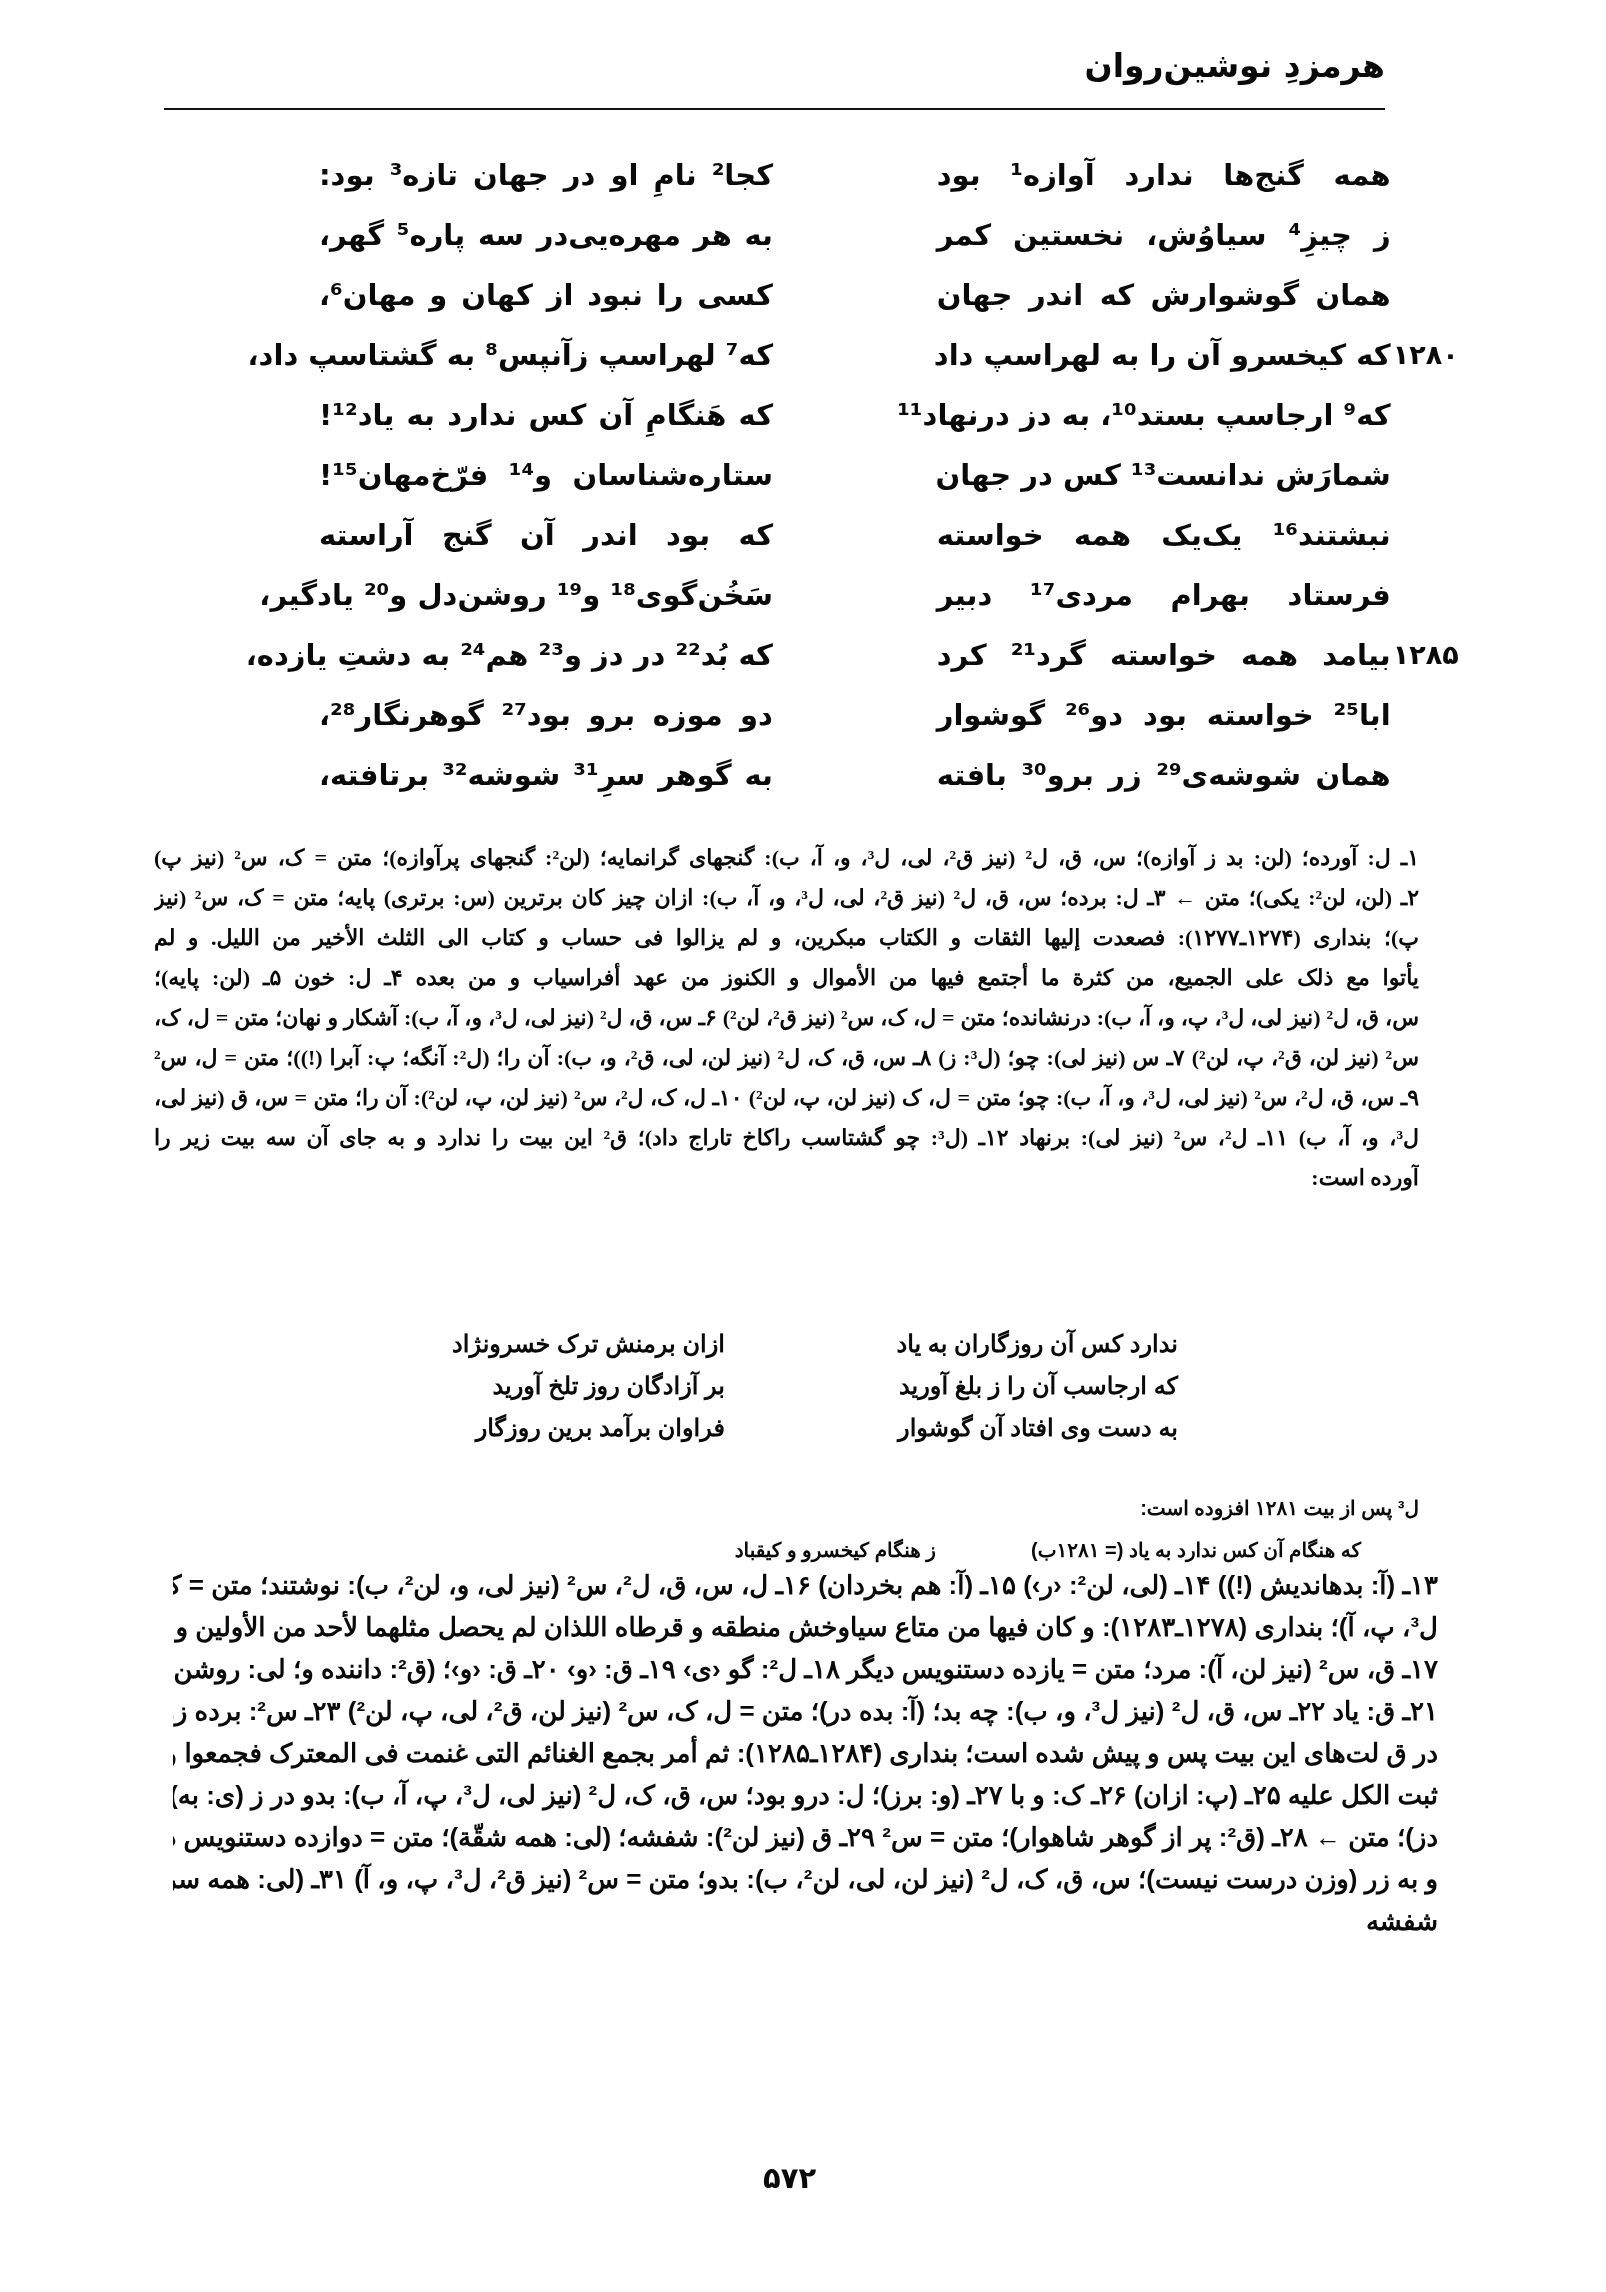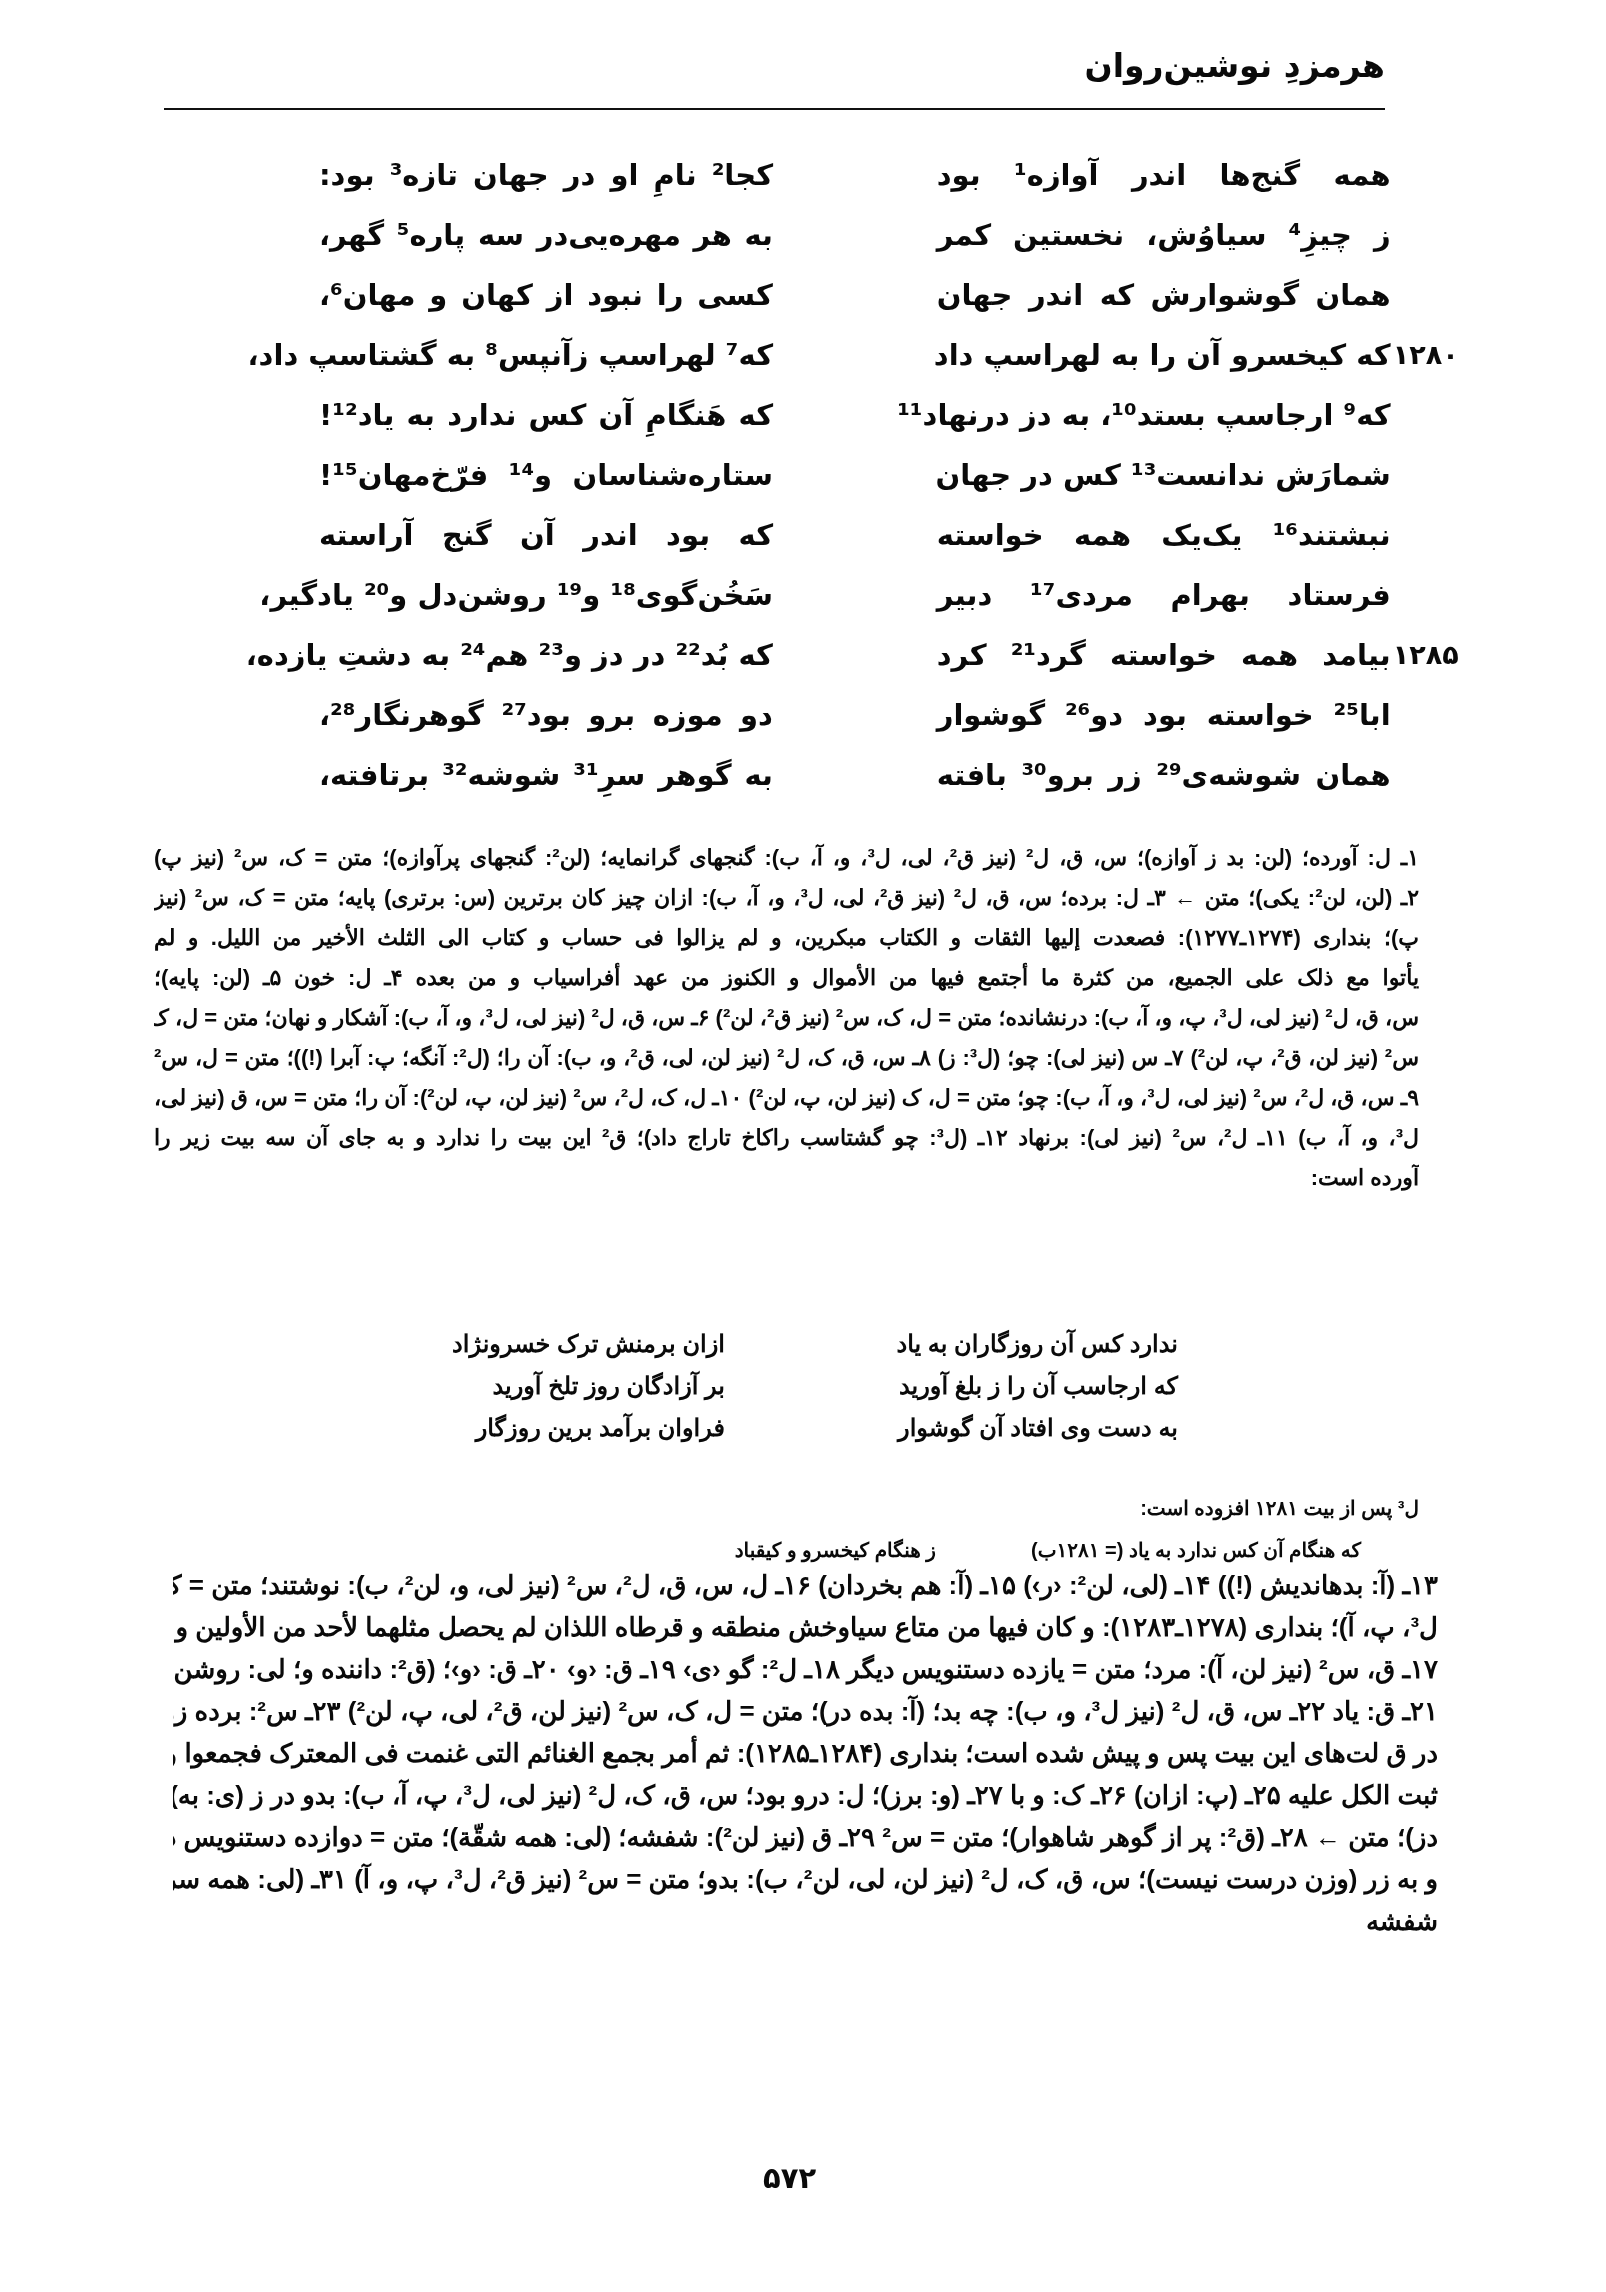--- a/index.html
+++ b/index.html
@@ -9,21 +9,21 @@
   .running-head { position:absolute; top:46px; right:222px; font-size:33px; font-weight:bold; direction:rtl; }
   .head-rule { position:absolute; top:108px; left:164px; width:1221px; height:0; border-top:2.9px solid #111; }
   .poem { position:absolute; top:145px; left:193px; width:1217px; height:657px; direction:rtl; }
   .col { position:absolute; top:0; width:454px; }
   .col.right { right:19.3px; }
   .col.left  { right:637px; }
   .hemistich { height:60px; line-height:60px; font-size:29px; font-weight:bold; text-align:justify;
                text-align-last:justify; white-space:nowrap; position:relative; }
   .verse-num { position:absolute; right:-68px; font-size:27px; font-weight:bold; }
   .notes { position:absolute; top:838px; left:154px; width:1265px; direction:rtl;
-           font-family:Liberation Sans, sans-serif; font-size:22px; font-weight:bold; line-height:40px; }
+           font-family:Liberation Serif, serif; font-size:22px; font-weight:bold; line-height:40px; }
   .note-line { white-space:nowrap; overflow:hidden; text-align:justify; text-align-last:justify; }
   .inset-verses { position:absolute; top:1323px; left:348px; width:830px; direction:rtl;
                   font-family:"Liberation Sans", sans-serif; font-size:24px; font-weight:bold; }
   .inset-row { height:42px; line-height:42px; display:flex; justify-content:space-between; }
   .inset-row span { width:377px; }
   .addition { position:absolute; top:1487px; left:154px; width:1265px; direction:rtl;
               font-family:"Liberation Sans", sans-serif; font-size:20px; font-weight:bold; line-height:42px; }
   .addition .intro { }
   .addition .verse { display:flex; padding-right:58px; }
   .addition .verse span:first-child { width:425px; }
@@ -34,21 +34,21 @@
 </head>
 <body>
 
 <div class="page">
 
   <div class="running-head">هرمزدِ نوشین‌روان</div>
   <div class="head-rule"></div>
 
   <div class="poem">
     <div class="col right">
-      <div class="hemistich">همه گنج‌ها اندر آوازه¹ بود</div>
+      <div class="hemistich">همه گنج‌ها ندارد آوازه¹ بود</div>
       <div class="hemistich">ز چیزِ⁴ سیاوُش، نخستین کمر</div>
       <div class="hemistich">همان گوشوارش که اندر جهان</div>
       <div class="hemistich">
         <span class="verse-num">۱۲۸۰</span>
         <span>که کیخسرو آن را به لهراسپ داد</span>
       </div>
       <div class="hemistich">که⁹ ارجاسپ بستد¹⁰، به دز درنهاد¹¹</div>
       <div class="hemistich">شمارَش ندانست¹³ کس در جهان</div>
       <div class="hemistich">نبشتند¹⁶ یک‌یک همه خواسته</div>
       <div class="hemistich">فرستاد بهرام مردی¹⁷ دبیر</div>

